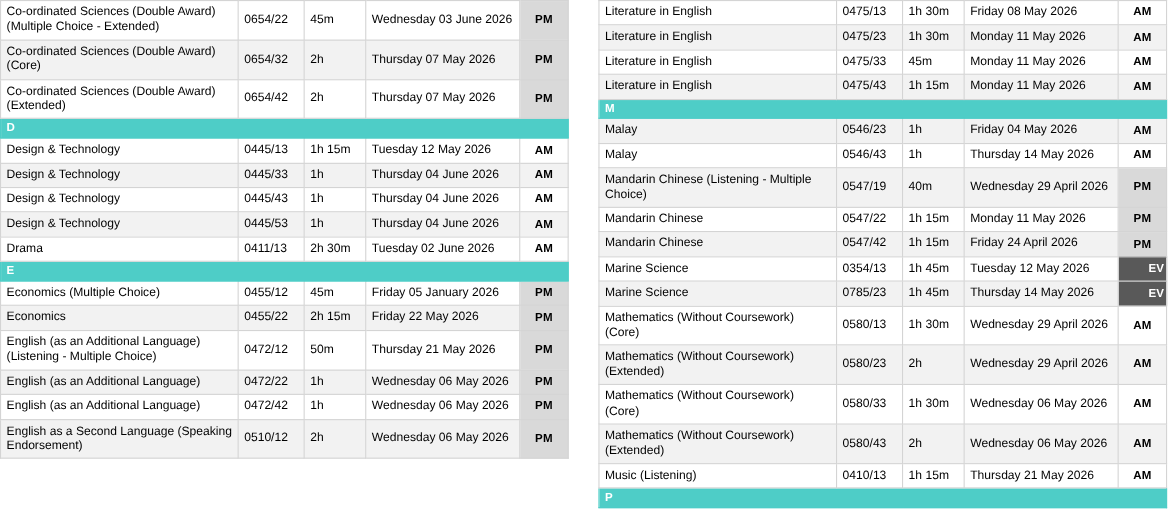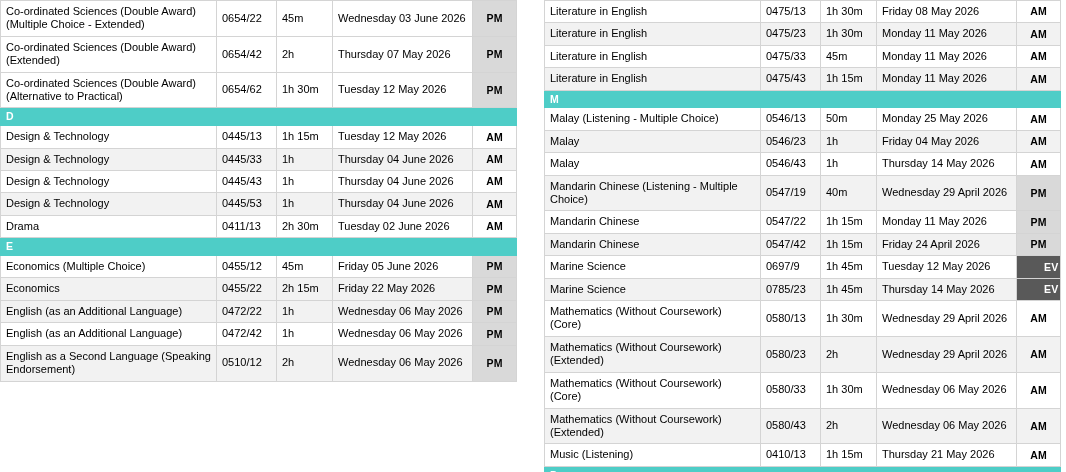--- a/index.html
+++ b/index.html
@@ -89,32 +89,32 @@
           <col class="c-sess">
       </colgroup>
       <tbody>
           <tr class="plain">
             <td class="subject">Co-ordinated Sciences (Double Award) (Multiple Choice - Extended)</td>
             <td class="code">0654/22</td>
             <td class="dur">45m</td>
             <td class="date">Wednesday 03 June 2026</td>
             <td class="sess pm">PM</td>
           </tr>
+          <tr class="alt">
+            <td class="subject">Co-ordinated Sciences (Double Award) (Core)</td>
+            <td class="code">0654/32</td>
+            <td class="dur">2h</td>
+            <td class="date">Thursday 07 May 2026</td>
+            <td class="sess pm">PM</td>
+          </tr>
           <tr class="plain">
             <td class="subject">Co-ordinated Sciences (Double Award) (Extended)</td>
             <td class="code">0654/42</td>
             <td class="dur">2h</td>
             <td class="date">Thursday 07 May 2026</td>
-            <td class="sess pm">PM</td>
-          </tr>
-          <tr class="plain">
-            <td class="subject">Co-ordinated Sciences (Double Award) (Alternative to Practical)</td>
-            <td class="code">0654/62</td>
-            <td class="dur">1h 30m</td>
-            <td class="date">Tuesday 12 May 2026</td>
             <td class="sess pm">PM</td>
           </tr>
           <tr class="letter">
             <td colspan="5">D</td>
           </tr>
           <tr class="plain">
             <td class="subject">Design &amp; Technology</td>
             <td class="code">0445/13</td>
             <td class="dur">1h 15m</td>
             <td class="date">Tuesday 12 May 2026</td>
@@ -148,28 +148,35 @@
             <td class="date">Tuesday 02 June 2026</td>
             <td class="sess am">AM</td>
           </tr>
           <tr class="letter">
             <td colspan="5">E</td>
           </tr>
           <tr class="plain">
             <td class="subject">Economics (Multiple Choice)</td>
             <td class="code">0455/12</td>
             <td class="dur">45m</td>
-            <td class="date">Friday 05 June 2026</td>
+            <td class="date">Friday 05 January 2026</td>
             <td class="sess pm">PM</td>
           </tr>
           <tr class="alt">
             <td class="subject">Economics</td>
             <td class="code">0455/22</td>
             <td class="dur">2h 15m</td>
             <td class="date">Friday 22 May 2026</td>
+            <td class="sess pm">PM</td>
+          </tr>
+          <tr class="plain">
+            <td class="subject">English (as an Additional Language) (Listening - Multiple Choice)</td>
+            <td class="code">0472/12</td>
+            <td class="dur">50m</td>
+            <td class="date">Thursday 21 May 2026</td>
             <td class="sess pm">PM</td>
           </tr>
           <tr class="alt">
             <td class="subject">English (as an Additional Language)</td>
             <td class="code">0472/22</td>
             <td class="dur">1h</td>
             <td class="date">Wednesday 06 May 2026</td>
             <td class="sess pm">PM</td>
           </tr>
           <tr class="plain">
@@ -224,27 +231,20 @@
           <tr class="alt">
             <td class="subject">Literature in English</td>
             <td class="code">0475/43</td>
             <td class="dur">1h 15m</td>
             <td class="date">Monday 11 May 2026</td>
             <td class="sess am">AM</td>
           </tr>
           <tr class="letter">
             <td colspan="5">M</td>
           </tr>
-          <tr class="plain">
-            <td class="subject">Malay (Listening - Multiple Choice)</td>
-            <td class="code">0546/13</td>
-            <td class="dur">50m</td>
-            <td class="date">Monday 25 May 2026</td>
-            <td class="sess am">AM</td>
-          </tr>
           <tr class="alt">
             <td class="subject">Malay</td>
             <td class="code">0546/23</td>
             <td class="dur">1h</td>
             <td class="date">Friday 04 May 2026</td>
             <td class="sess am">AM</td>
           </tr>
           <tr class="plain">
             <td class="subject">Malay</td>
             <td class="code">0546/43</td>
@@ -268,21 +268,21 @@
           </tr>
           <tr class="alt">
             <td class="subject">Mandarin Chinese</td>
             <td class="code">0547/42</td>
             <td class="dur">1h 15m</td>
             <td class="date">Friday 24 April 2026</td>
             <td class="sess pm">PM</td>
           </tr>
           <tr class="plain">
             <td class="subject">Marine Science</td>
-            <td class="code">0697/9</td>
+            <td class="code">0354/13</td>
             <td class="dur">1h 45m</td>
             <td class="date">Tuesday 12 May 2026</td>
             <td class="sess ev">EV</td>
           </tr>
           <tr class="alt">
             <td class="subject">Marine Science</td>
             <td class="code">0785/23</td>
             <td class="dur">1h 45m</td>
             <td class="date">Thursday 14 May 2026</td>
             <td class="sess ev">EV</td>

